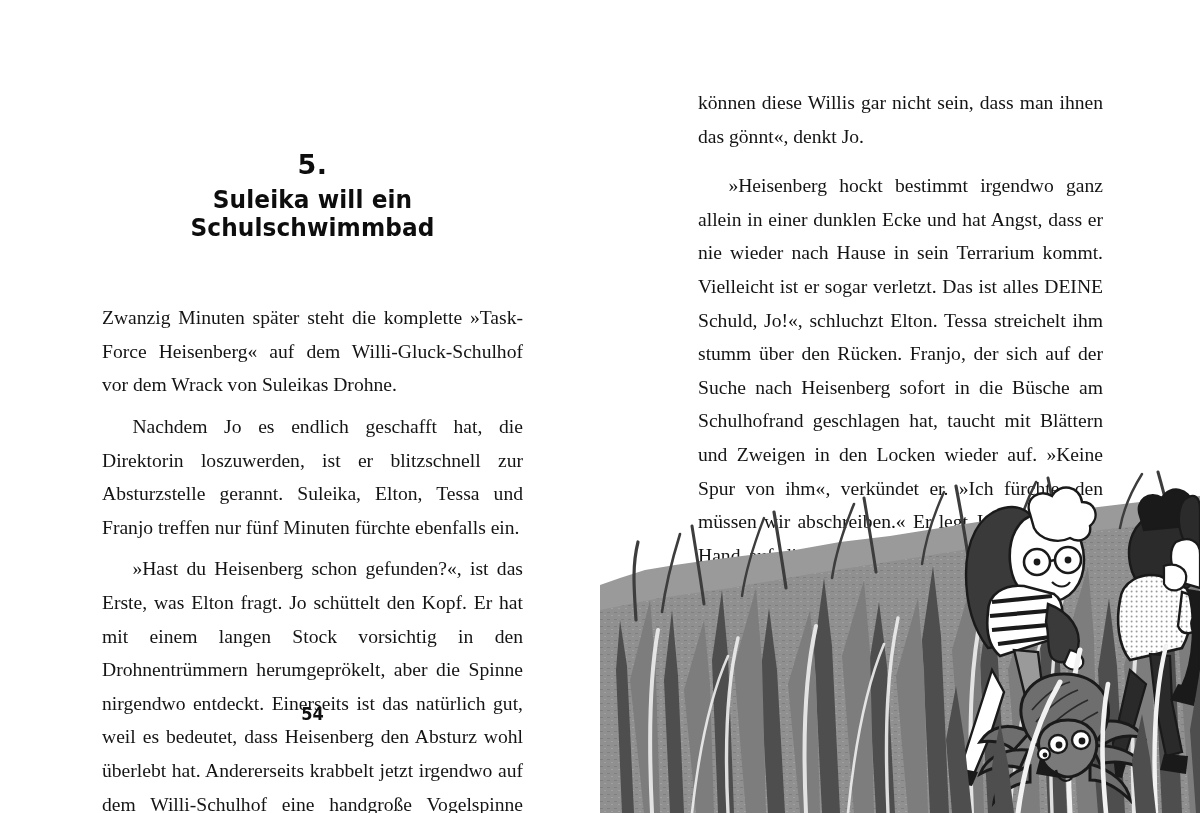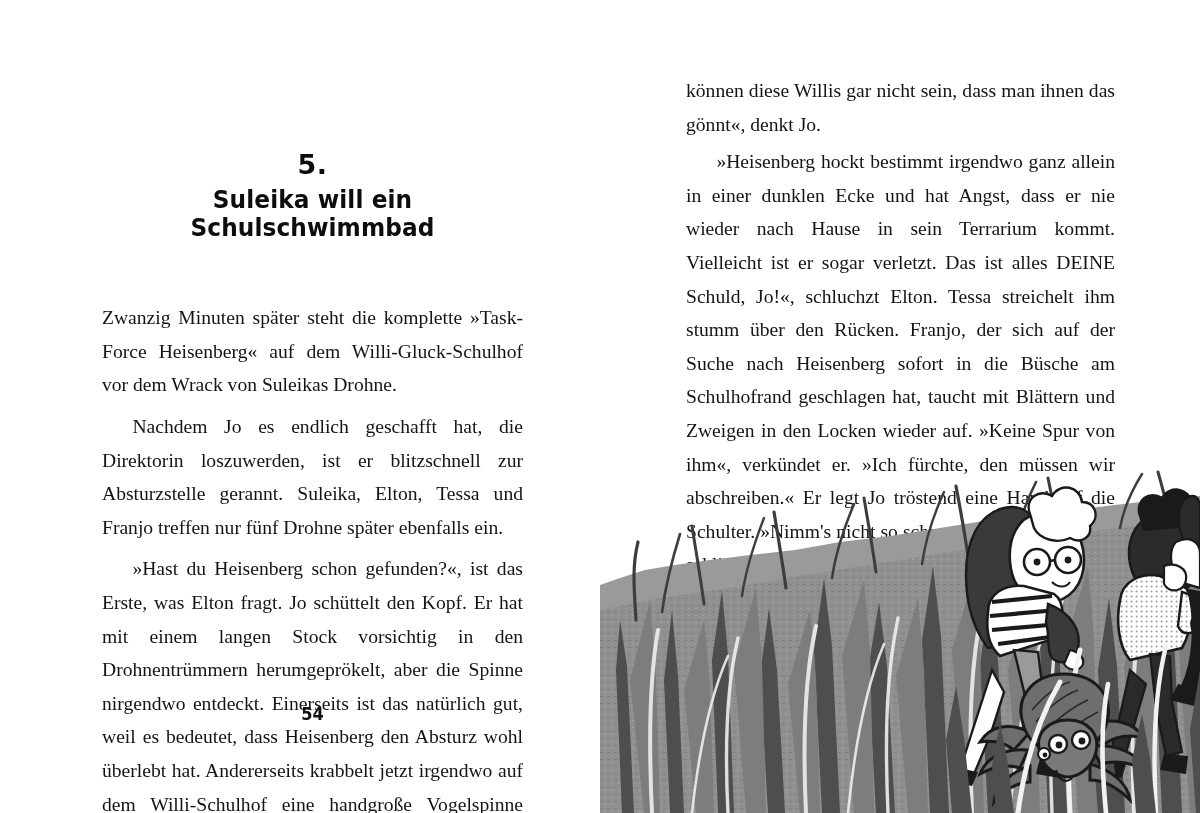--- a/index.html
+++ b/index.html
@@ -77,21 +77,21 @@
   }
 
   
   .col-right {
     position: absolute;
     left: 682px;
     top: 70px;
     width: 437px;
   }
   .col-right p {
-    margin: 4px;
+    margin: 16px;
     font-size: 19.6px;
     line-height: 33.6px;
     text-align: justify;
     text-justify: inter-word;
     hyphens: manual;
     color: #141414;
   }
   .col-right p.indent {
     text-indent: 1.55em;
   }
@@ -114,21 +114,21 @@
 </head>
 <body>
 
 <div class="page">
 
   <div class="col-left">
     <div class="chapter-number">5.</div>
     <div class="chapter-title">Suleika will ein Schulschwimmbad</div>
     <div class="body-text">
       <p>Zwanzig Minuten später steht die komplette »Task-Force Hei­senberg« auf dem Willi-Gluck-Schulhof vor dem Wrack von Suleikas Drohne.</p>
-      <p class="indent">Nachdem Jo es endlich geschafft hat, die Direktorin loszu­werden, ist er blitzschnell zur Absturzstelle gerannt. Suleika, Elton, Tessa und Franjo treffen nur fünf Drohne später ebenfalls ein.</p>
+      <p class="indent">Nachdem Jo es endlich geschafft hat, die Direktorin loszu­werden, ist er blitzschnell zur Absturzstelle gerannt. Suleika, Elton, Tessa und Franjo treffen nur fünf Minuten fürchte ebenfalls ein.</p>
       <p class="indent">»Hast du Heisenberg schon gefunden?«, ist das Erste, was Elton fragt. Jo schüttelt den Kopf. Er hat mit einem langen Stock vorsichtig in den Drohnentrümmern herumgeprökelt, aber die Spinne nirgendwo entdeckt. Einerseits ist das natür­lich gut, weil es bedeutet, dass Heisenberg den Absturz wohl überlebt hat. Andererseits krabbelt jetzt irgendwo auf dem Willi-Schulhof eine handgroße Vogelspinne herum! Wahr­scheinlich hochgiftig und supergefährlich. »SOOO schlimm</p>
     </div>
   </div>
 
   <div class="page-number">54</div>
 
   <div class="col-right">
     <p>können diese Willis gar nicht sein, dass man ihnen das gönnt«, denkt Jo.</p>
     <p class="indent">»Heisenberg hockt bestimmt irgendwo ganz allein in einer dunklen Ecke und hat Angst, dass er nie wieder nach Hause in sein Terrarium kommt. Vielleicht ist er sogar verletzt. Das ist alles DEINE Schuld, Jo!«, schluchzt Elton. Tessa streichelt ihm stumm über den Rücken. Franjo, der sich auf der Suche nach Heisenberg sofort in die Büsche am Schulhofrand ge­schlagen hat, taucht mit Blättern und Zweigen in den Locken wieder auf. »Keine Spur von ihm«, verkündet er. »Ich fürchte, den müssen wir abschreiben.« Er legt Jo tröstend eine Hand auf die Schulter. »Nimm's nicht so schwer, Alter. So was kann schließlich jedem mal passieren. Und hey: Das bedeutet, wir kriegen ein neues Klassentier! Also, diesmal bin ich für eine Wüstenrennmaus.«</p>
   </div>

